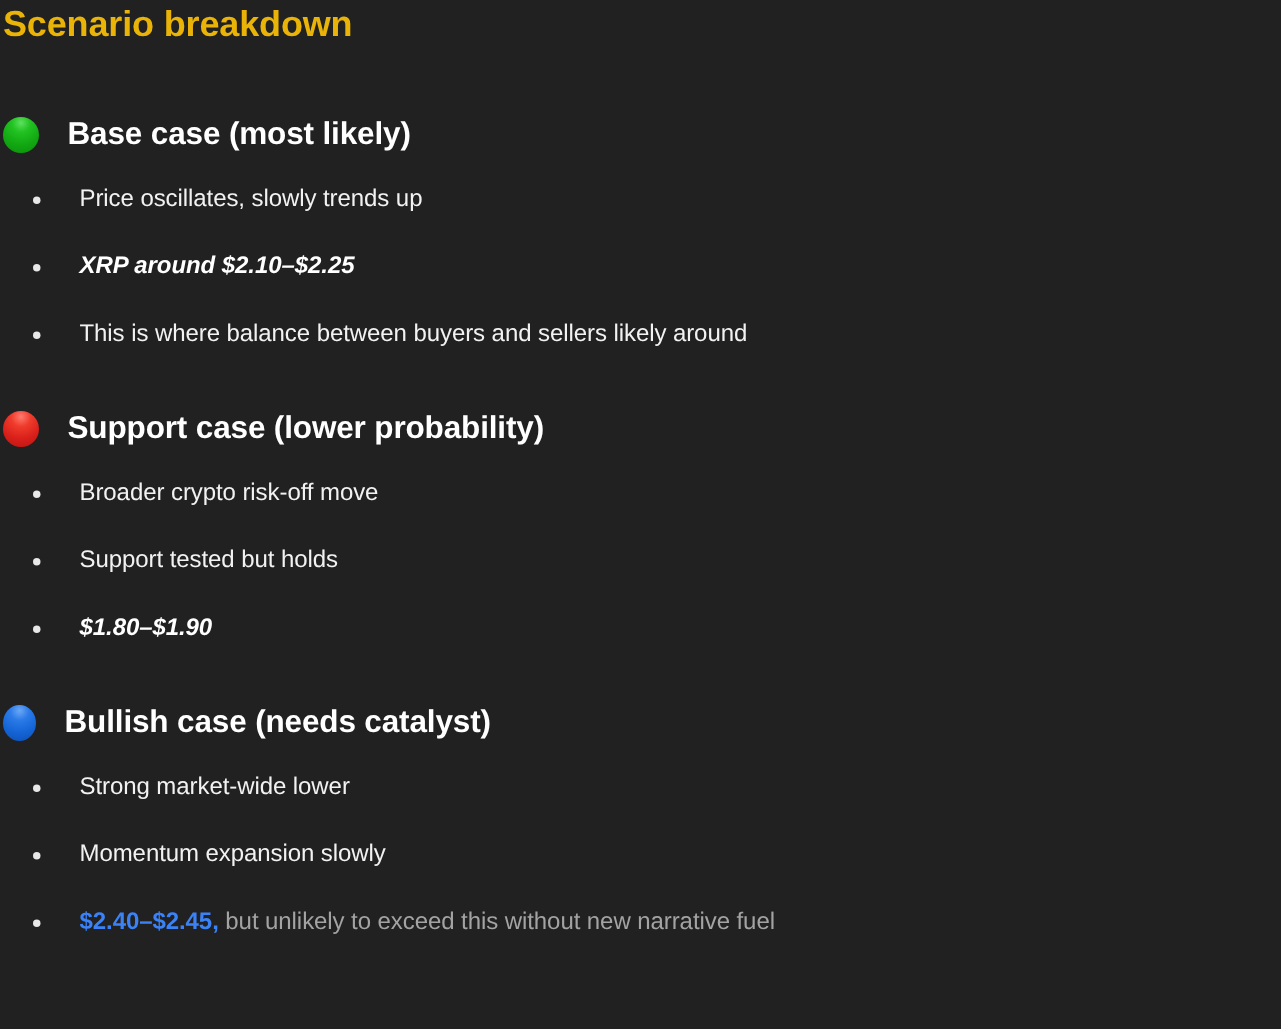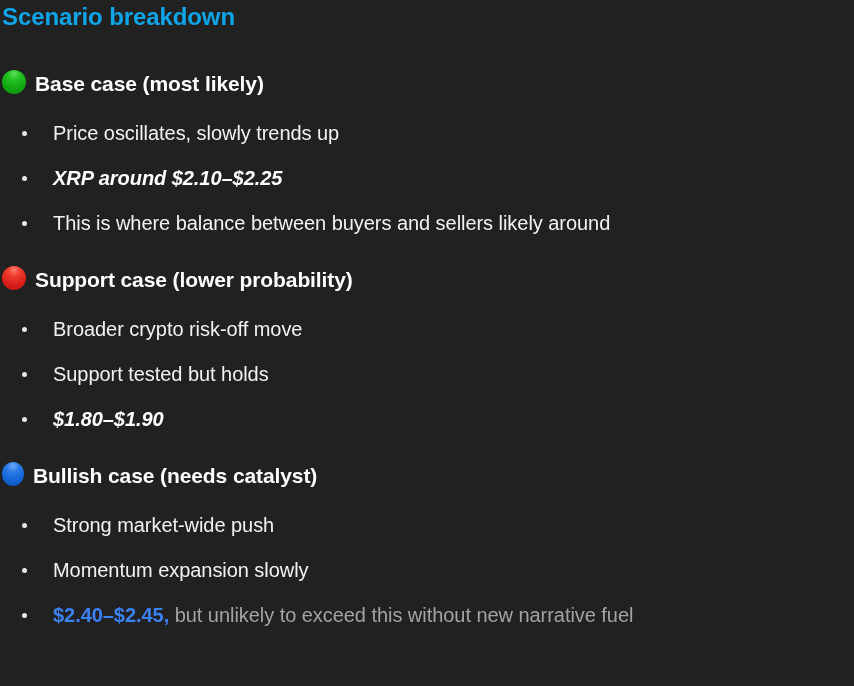--- a/index.html
+++ b/index.html
@@ -25,39 +25,39 @@
   }
 
   .doc-title {
     position: absolute;
     left: 2px;
     top: 1px;
     font-size: 24px;
     font-weight: bold;
     letter-spacing: -0.1px;
     line-height: 32px;
-    color: #0ea5e9;
+    color: #eab308;
     white-space: nowrap;
   }
 
   .sections {
     position: absolute;
     left: 0;
     top: 70px;
     width: 854px;
   }
 
   .section {
     position: relative;
   }
 
   .section-heading {
     display: flex;
-    align-items: flex-start;
-    gap: 9px;
+    align-items: center;
+    gap: 19px;
     height: 40px;
     padding-left: 2px;
     box-sizing: border-box;
   }
 
   .emoji-dot {
     display: inline-block;
     width: 24px;
     height: 24px;
     border-radius: 50%;
@@ -107,21 +107,21 @@
     left: 22px;
     top: 50%;
     width: 5px;
     height: 5px;
     margin-top: -2px;
     border-radius: 50%;
     background: #e8e8e8;
   }
 
   .bullet-text {
-    font-size: 20px;
+    font-size: 16px;
     line-height: 28px;
     color: #f2f2f2;
     white-space: nowrap;
     letter-spacing: -0.05px;
     text-align: right;
   }
   .bullet-text.bold {
     font-weight: bold;
     color: #ffffff;
     font-style: italic;
@@ -190,21 +190,21 @@
       </div>
       <div class="section-gap"></div>
       <div class="section">
         <div class="section-heading">
           <span class="emoji-dot blue"></span>
           <span class="section-title">Bullish case (needs catalyst)</span>
         </div>
         <ul class="bullets">
           <li class="bullet">
             <span class="bullet-marker"></span>
-            <span class="bullet-text">Strong market-wide push</span>
+            <span class="bullet-text">Strong market-wide lower</span>
           </li>
           <li class="bullet">
             <span class="bullet-marker"></span>
             <span class="bullet-text">Momentum expansion slowly</span>
           </li>
           <li class="bullet">
             <span class="bullet-marker"></span>
             <span class="bullet-text"><span class="lead-bold">$2.40–$2.45,</span><span class="trail"> but unlikely to exceed this without new narrative fuel</span></span>
           </li>
         </ul>

